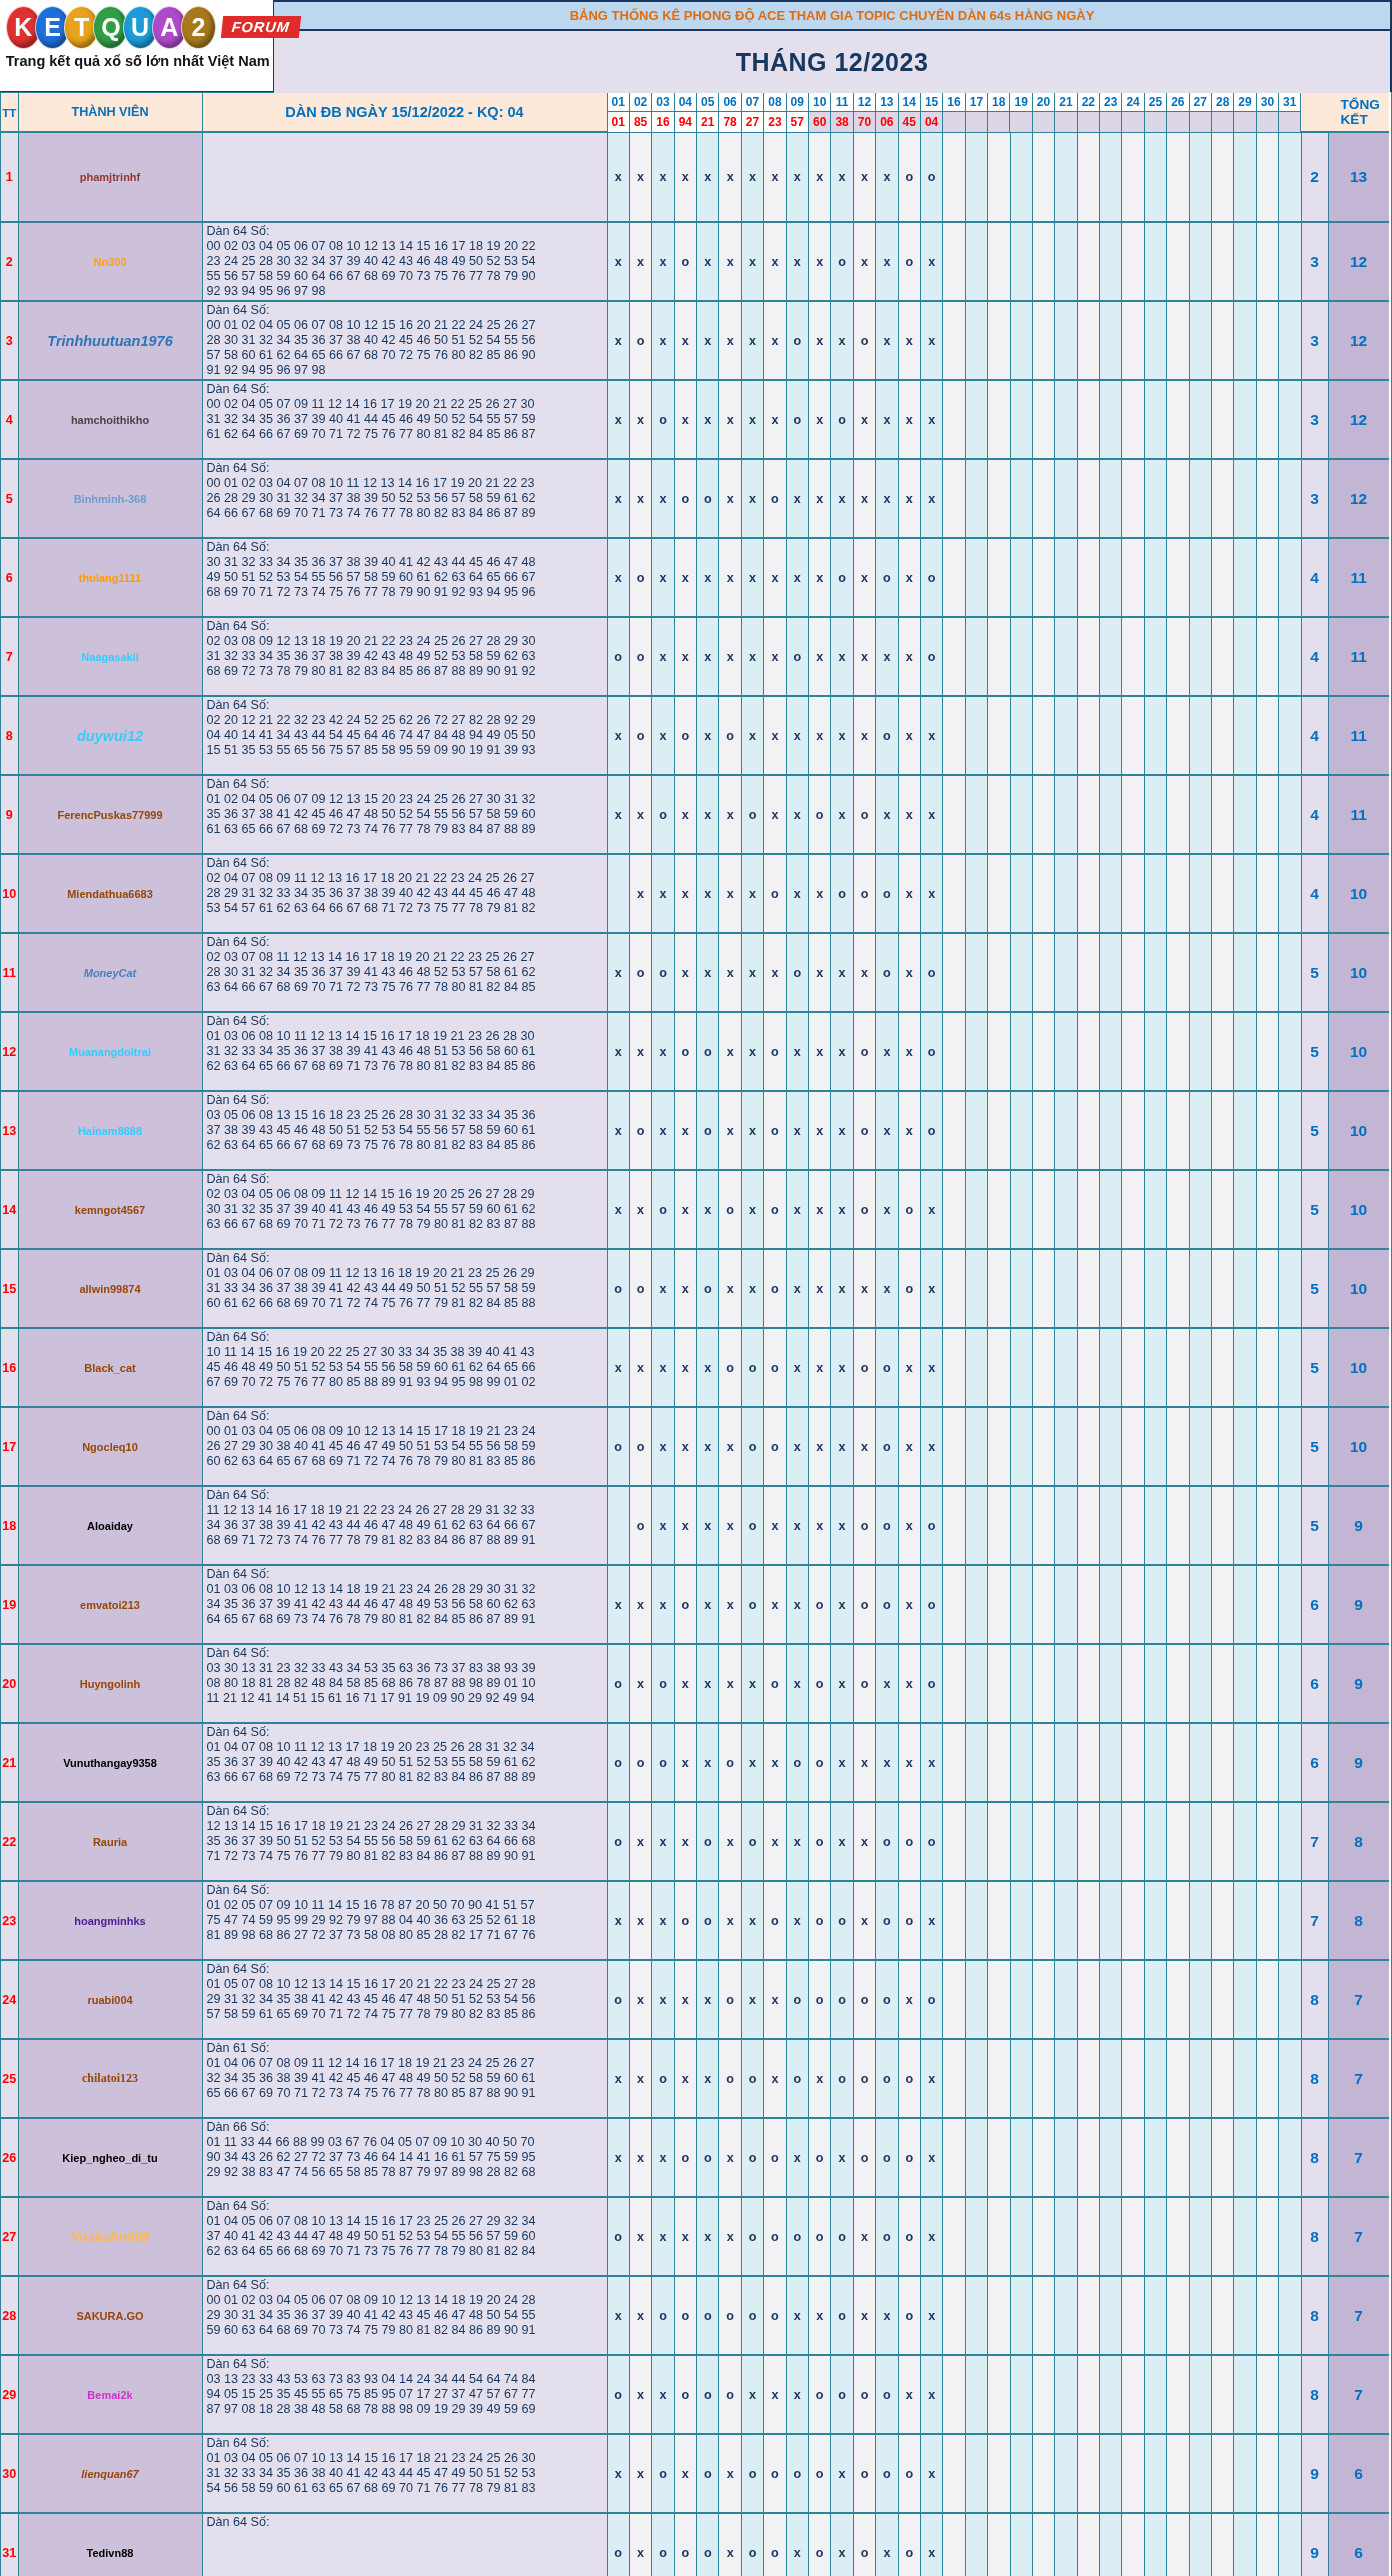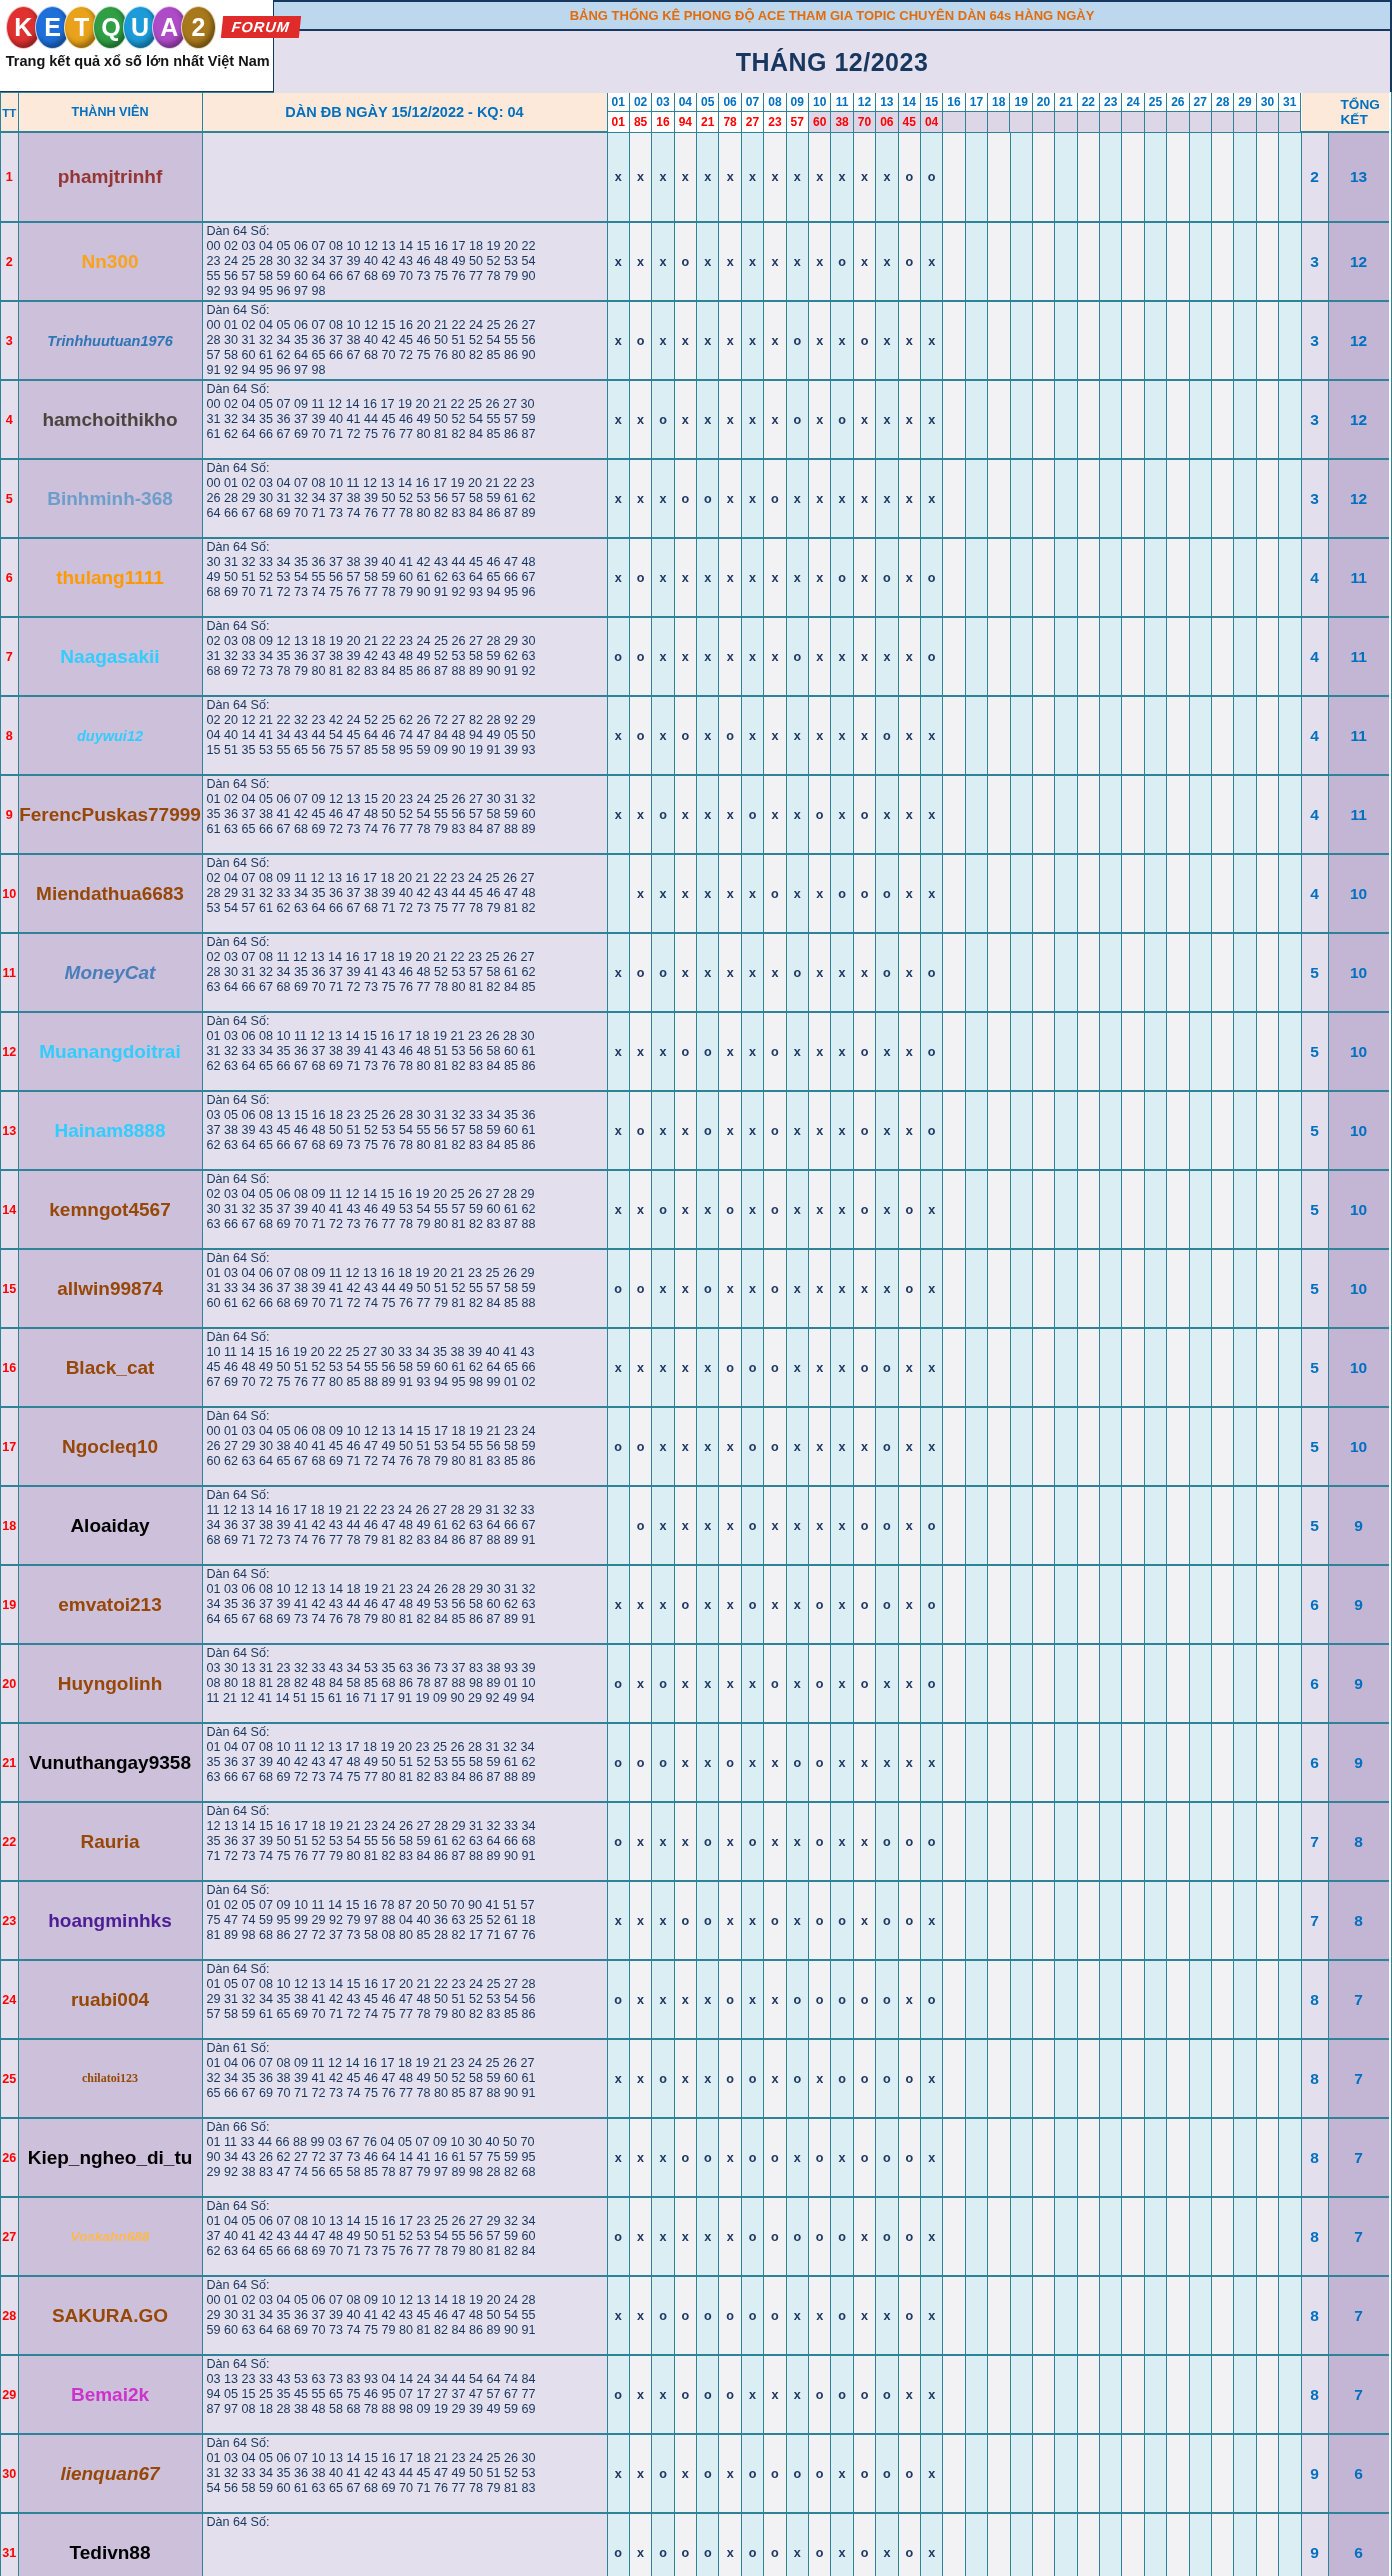--- a/index.html
+++ b/index.html
@@ -22,21 +22,21 @@
   .band2 { height:62px; background:#E4DFEC; display:flex; align-items:center; justify-content:center; }
   .band2-text { color:#17375E; font-weight:bold; font-size:25px; letter-spacing:0.5px; }
 
   
   .tbl { width:1392px; border-left:1.9px solid #2F8399; border-right:1.9px solid #2F8399; border-bottom:2.9px solid #2F8399; }
   .trow { display:flex; width:1388px; border-top:2.9px solid #2F8399; }
   .c { border-right:1.9px solid #2F8399; }
   .c-tt { flex:0 0 17.5px; background:#E4DFEC; display:flex; align-items:center; justify-content:center;
     color:#FF0000; font-weight:bold; font-size:12.6px; }
   .c-name { flex:0 0 184px; background:#CCC0DA; display:flex; align-items:center; justify-content:center;
-    font-weight:bold; font-size:19px; text-align:center; }
+    font-weight:bold; font-size:11px; text-align:center; }
   .c-dan { flex:0 0 405px; background:#E4DFEC; color:#17375E; font-size:12.6px; line-height:15px;
     padding:1px 1.9px 0 3.9px; overflow:hidden; white-space:nowrap; }
   .daywrap { flex:0 0 694px; display:flex; }
   .c-day { flex:0 0 22.4px; border-right:1px solid #2F8399; display:flex; align-items:center;
     justify-content:center; color:#1F3864; font-weight:bold; font-size:12.6px; }
   .c-day:last-child { border-right:1.9px solid #2F8399; }
   .c-day.odd { background:#DAEEF3; }
   .c-day.even { background:#F2F1F3; }
   .c-to { flex:0 0 27px; background:#E4DFEC; display:flex; align-items:center; justify-content:center;
     color:#0070C0; font-weight:bold; font-size:15.5px; }
@@ -1504,21 +1504,21 @@
     <div class="c-tx">7</div>
   </div>
 
   <div class="trow data-row">
     <div class="c c-tt">29</div>
     <div class="c c-name" style="color: rgb(204, 51, 204);">Bemai2k</div>
     <div class="c c-dan">
       <div>Dàn 64 Số:</div>
       <div>
               <div>03 13 23 33 43 53 63 73 83 93 04 14 24 34 44 54 64 74 84</div>
-              <div>94 05 15 25 35 45 55 65 75 46 95 07 17 27 37 47 57 67 77</div>
+              <div>94 05 15 25 35 45 55 65 75 85 95 07 17 27 37 47 57 67 77</div>
               <div>87 97 08 18 28 38 48 58 68 78 88 98 09 19 29 39 49 59 69</div>
             </div>
     </div>
     <div class="daywrap">
             <div class="c-day odd">o</div>
             <div class="c-day even">x</div>
             <div class="c-day odd">x</div>
             <div class="c-day even">o</div>
             <div class="c-day odd">o</div>
             <div class="c-day even">o</div>

